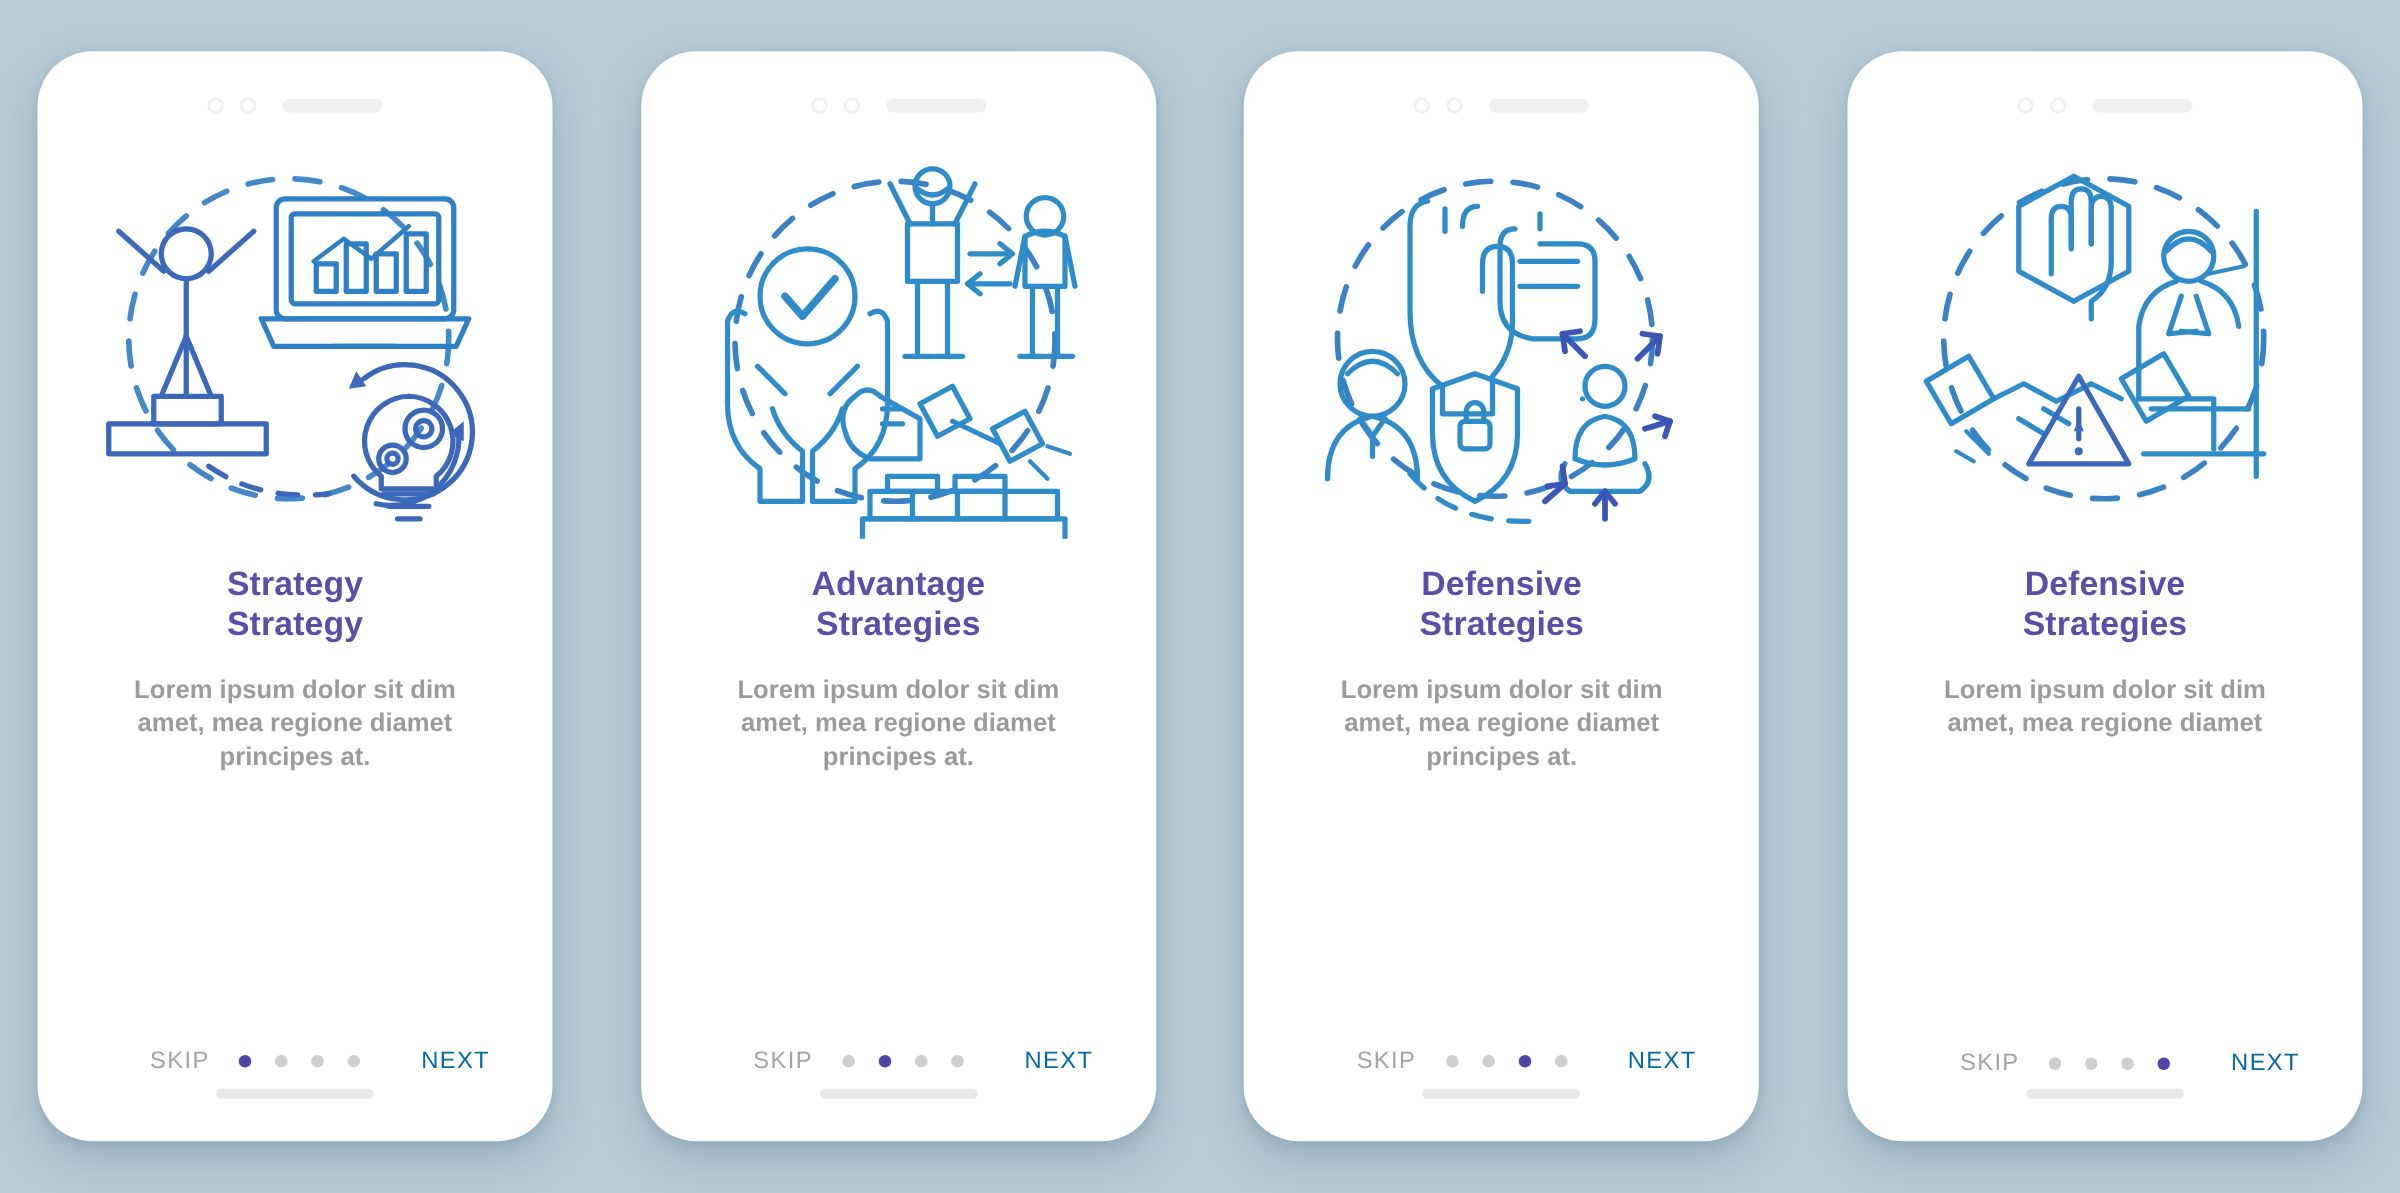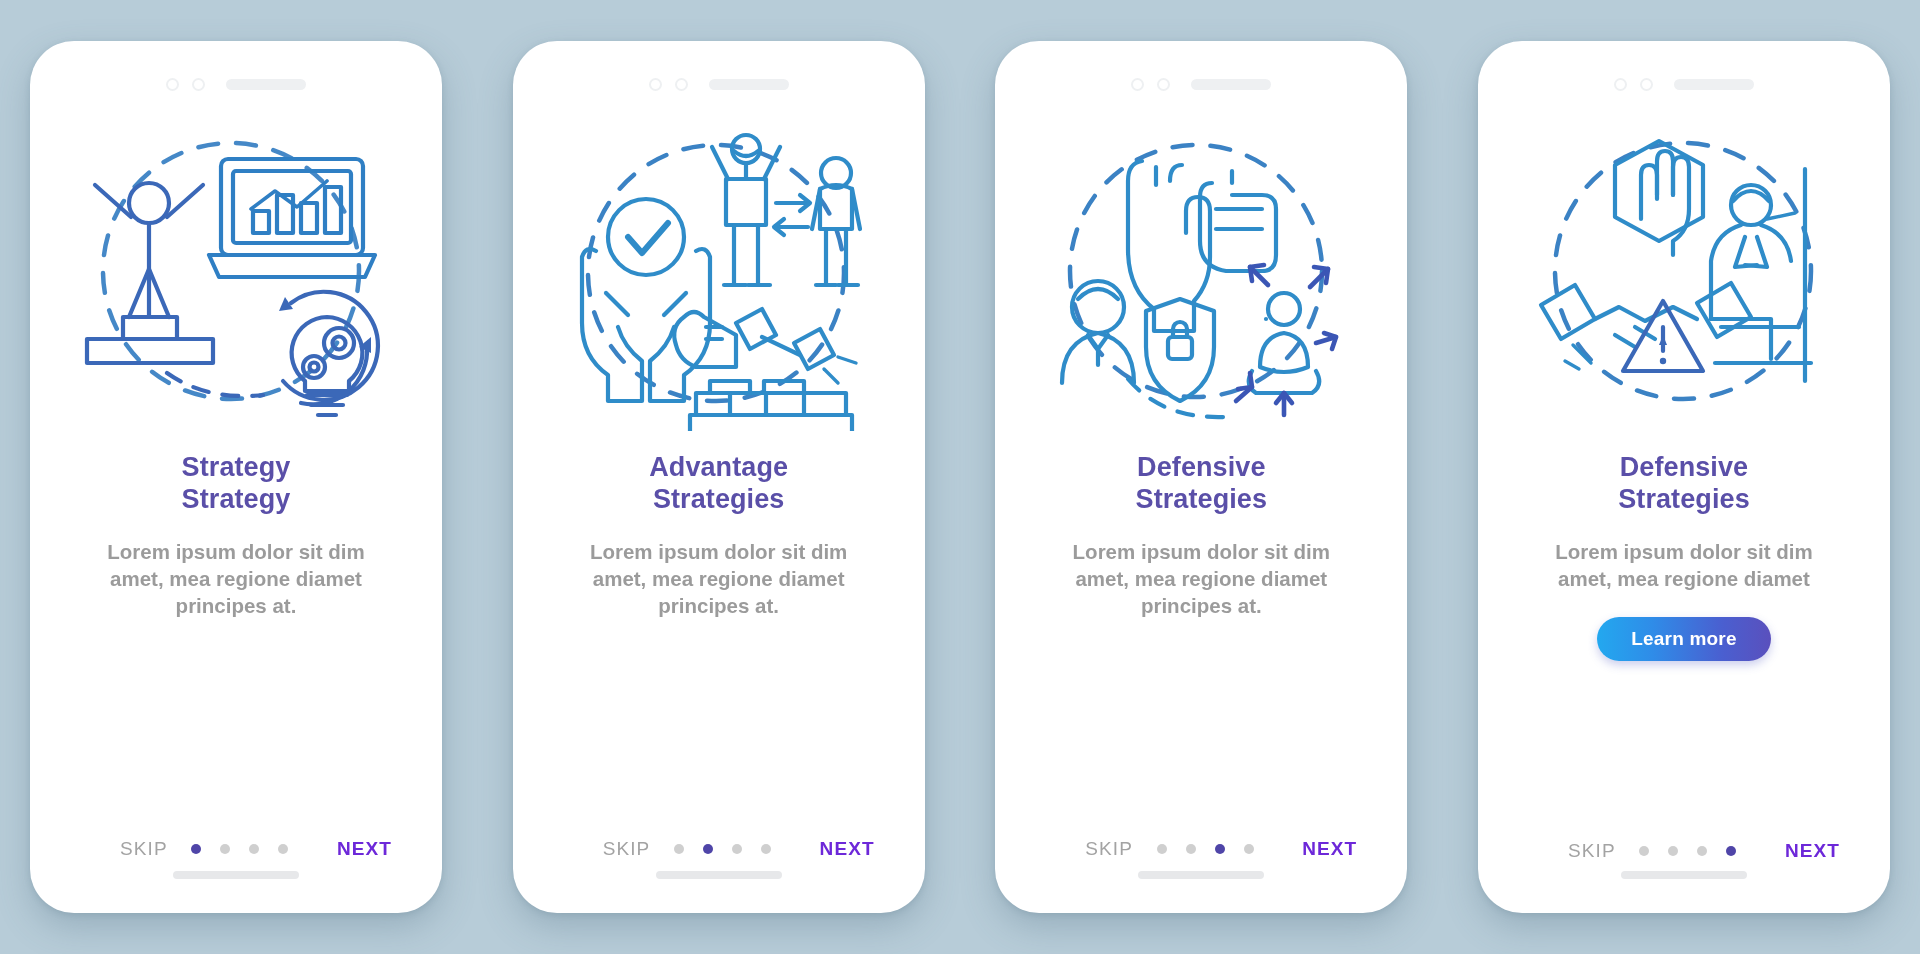--- a/index.html
+++ b/index.html
@@ -79,21 +79,21 @@
 
   
   .spacer{flex:1 1 auto;}
   .nav{
     width:100%;
     display:flex;align-items:center;justify-content:space-between;
     padding:0 32px;box-sizing:border-box;
     margin-bottom:10px;
   }
   .skip{color:#a3a3a3;font-size:19px;letter-spacing:1.1px;background:none;border:none;cursor:pointer;font-family:"Liberation Sans", sans-serif;margin-left:40px;}
-  .next{color:#6d28d9;font-size:19px;letter-spacing:1.1px;background:none;border:none;cursor:pointer;font-family:"Liberation Sans", sans-serif;font-weight:700;margin-left:25px;}
+  .next{color:#0369a1;font-size:19px;letter-spacing:1.1px;background:none;border:none;cursor:pointer;font-family:"Liberation Sans", sans-serif;font-weight:400;margin-left:25px;}
   .dots{display:flex;align-items:center;gap:19px;}
   .dot{width:10px;height:10px;border-radius:50%;background:#cfcfcf;cursor:pointer;}
   .dot.on{background:#4f45a8;}
 
   .homebar{
     width:126px;height:8px;border-radius:5px;background:#e7e8ea;
     margin-bottom:22px;
   }
   .p4 .nav{margin-bottom:8px;}
 </style>
@@ -408,23 +408,20 @@
             <path d="M202 206 l78 0"></path>
           </g>
 
           <path d="M140 224 l8 0 l-4 -10 z" fill="#3b68b8" stroke="none"></path>
         </svg>
       </div>
 
       <div class="title"><span>Defensive</span><br><span>Strategies</span></div>
       <div class="desc"><span>Lorem ipsum dolor sit dim</span><br><span>amet, mea regione diamet</span></div>
 
-      <div class="cta-wrap">
-        <button class="cta">Learn more</button>
-      </div>
 
       <div class="spacer"></div>
 
       <div class="nav">
         <button class="skip">SKIP</button>
         <div class="dots">
           <span class="dot"></span>
           <span class="dot"></span>
           <span class="dot"></span>
           <span class="dot on"></span>

